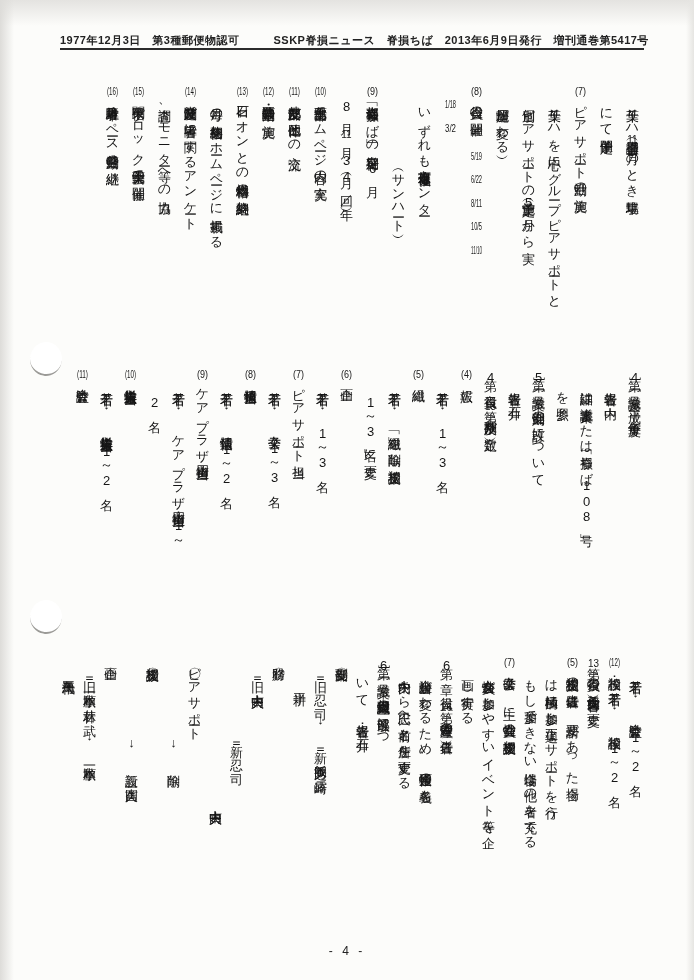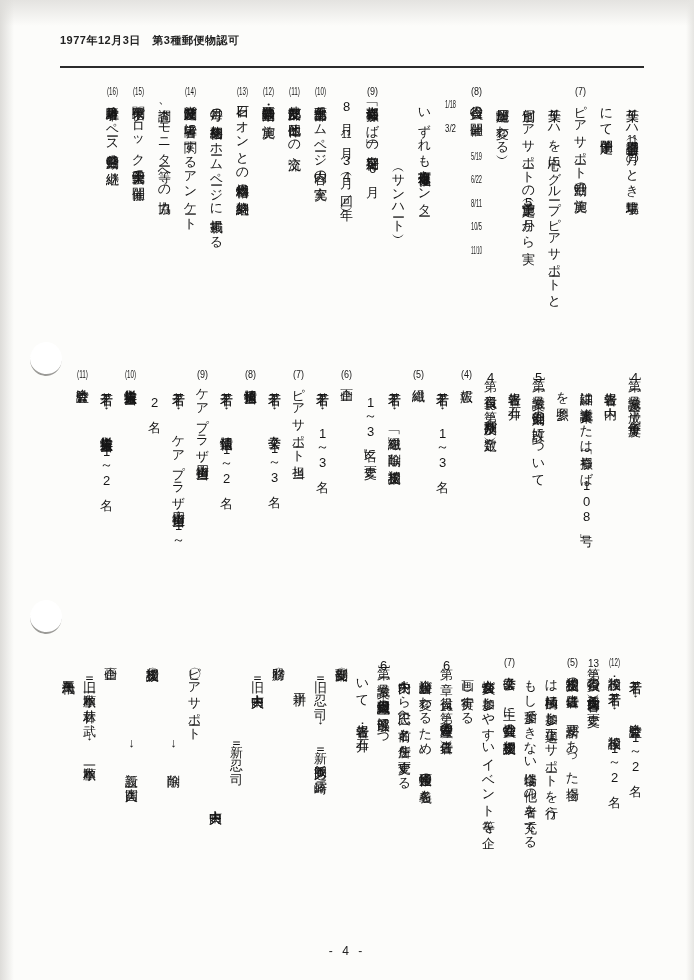--- a/index.html
+++ b/index.html
@@ -14,21 +14,21 @@
   }
   .edge-top{position:absolute;top:0;left:0;right:0;height:26px;
     background:linear-gradient(to bottom,#e4e3e0,rgba(252,252,250,0));}
   .edge-left{position:absolute;top:0;bottom:0;left:0;width:14px;
     background:linear-gradient(to right,#dddcd9,rgba(252,252,250,0));}
   .edge-right{position:absolute;top:0;bottom:0;right:0;width:8px;
     background:linear-gradient(to left,#e6e5e2,rgba(252,252,250,0));}
 
   .header{
     position:absolute;top:33px;left:60px;width:584px;
-    border-bottom:2px solid #2b2b2b;padding-bottom:18px;
+    border-bottom:2px solid #2b2b2b;padding-bottom:0;
     font-size:11px;font-weight:bold;letter-spacing:.5px;
     display:flex;gap:34px;white-space:nowrap;color:#222;
   }
 
   .band{
     position:absolute;
     writing-mode:vertical-rl;
     text-orientation:upright;
     font-size:13px;letter-spacing:.5px;color:#161616;
   }
@@ -57,20 +57,21 @@
 </head>
 <body>
 
 <div class="page">
   <div class="edge-top"></div>
   <div class="edge-left"></div>
   <div class="edge-right"></div>
 
   <div class="header">
     <span>1977年12月3日　第3種郵便物認可</span>
+    <span>SSKP脊損ニュース　脊損ちば　2013年6月9日発行　増刊通巻第5417号</span>
   </div>
 
   <div class="band b1">
       <div class="col" style="padding-top: 13px;">千葉リハ脊損講習会（<span class="tcy">11</span>月）のとき駐車場</div>
       <div class="col" style="padding-top: 13px;">にて開催予定</div>
       <div class="col" style="padding-top: 0px;"><span class="tcy">(7)</span>ピアサポート活動の実施</div>
       <div class="col" style="padding-top: 13px;">千葉リハを中心にグループピアサポートと</div>
       <div class="col" style="padding-top: 13px;">個別ピアサポートの実施予定（5月から実</div>
       <div class="col" style="padding-top: 13px;">施曜日が変わる）</div>
       <div class="col" style="padding-top: 0px;"><span class="tcy">(8)</span>役員会の開催　<span class="tcy">4/7</span>　<span class="tcy">5/19</span>　<span class="tcy">6/22</span>　<span class="tcy">8/11</span>　<span class="tcy">10/5</span>　<span class="tcy">11/10</span></div>

